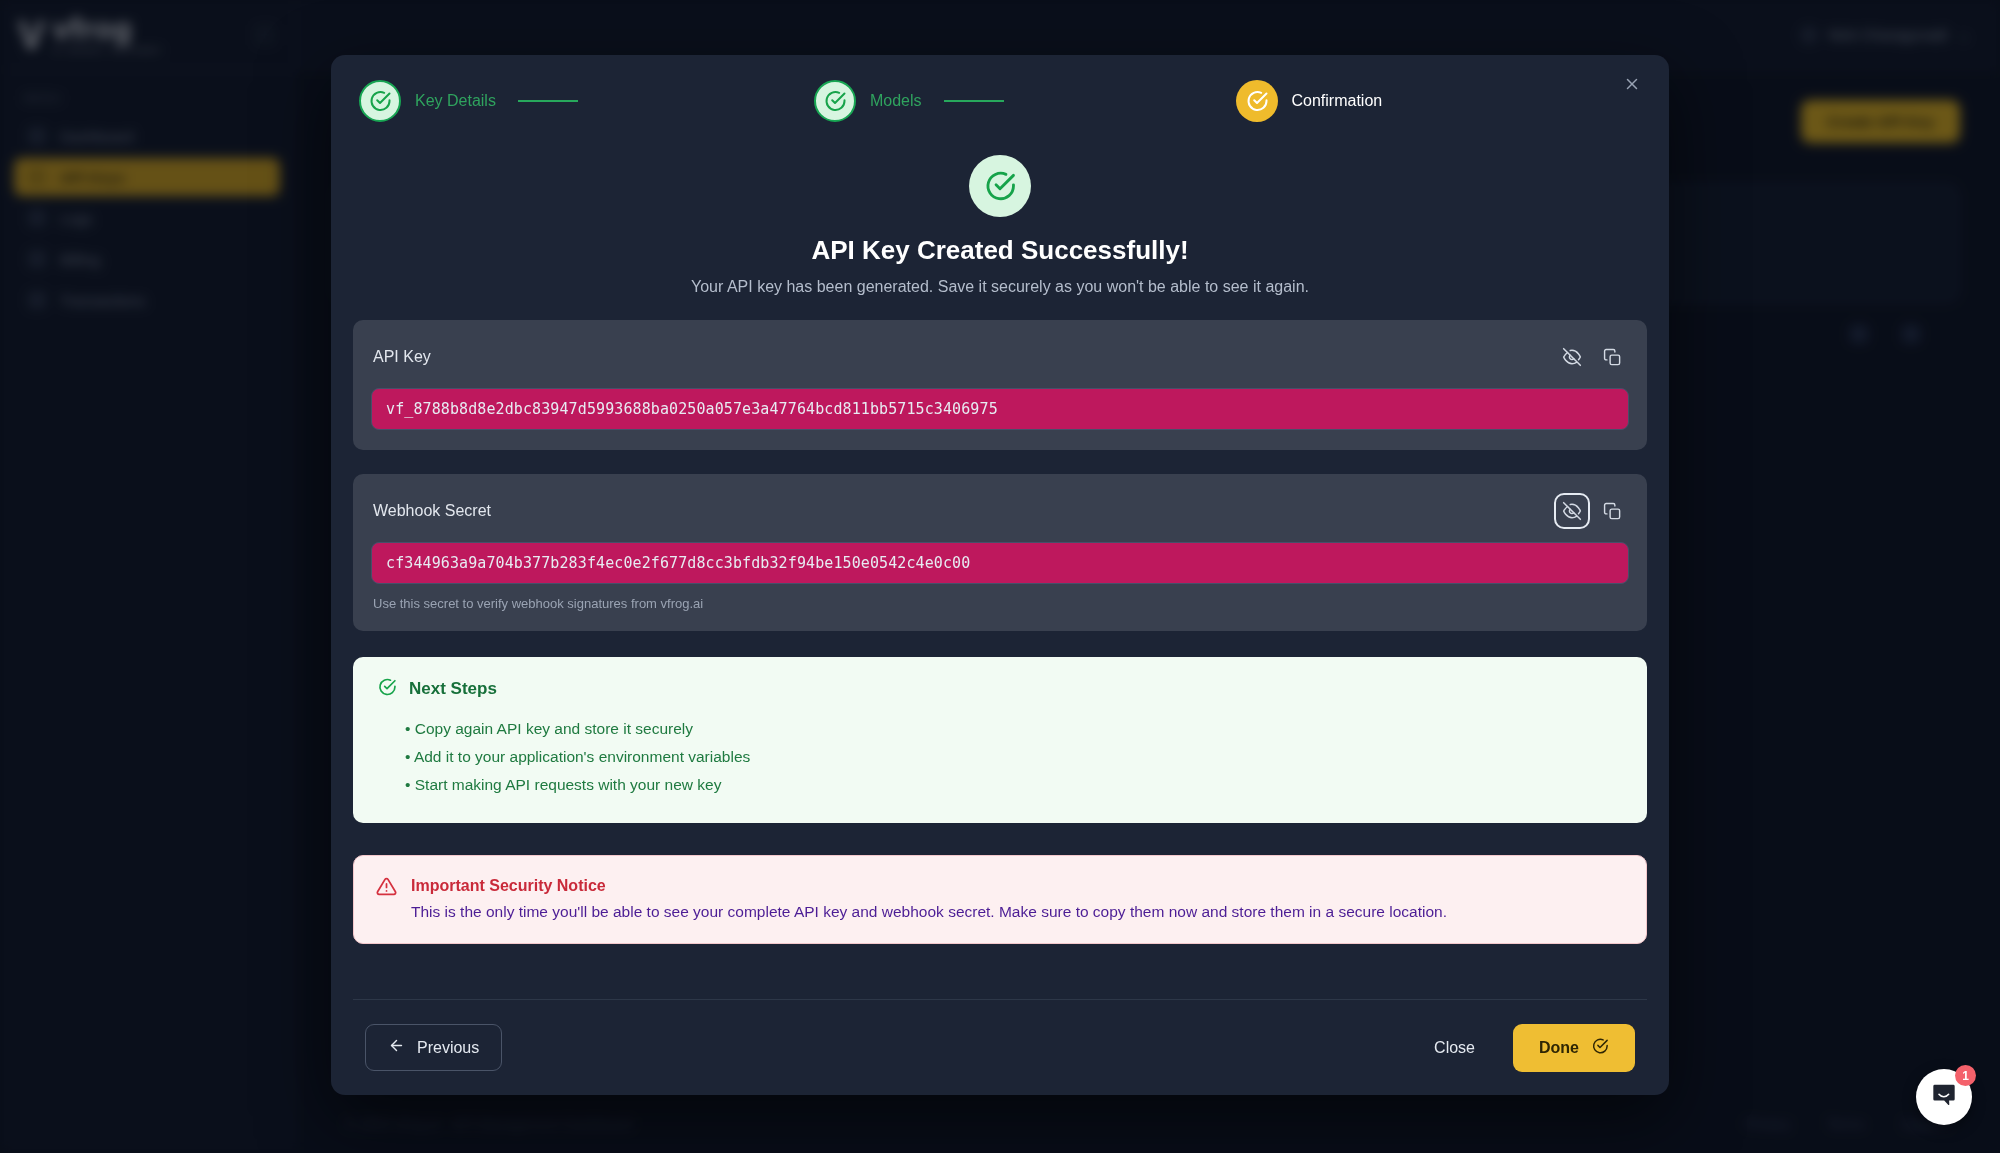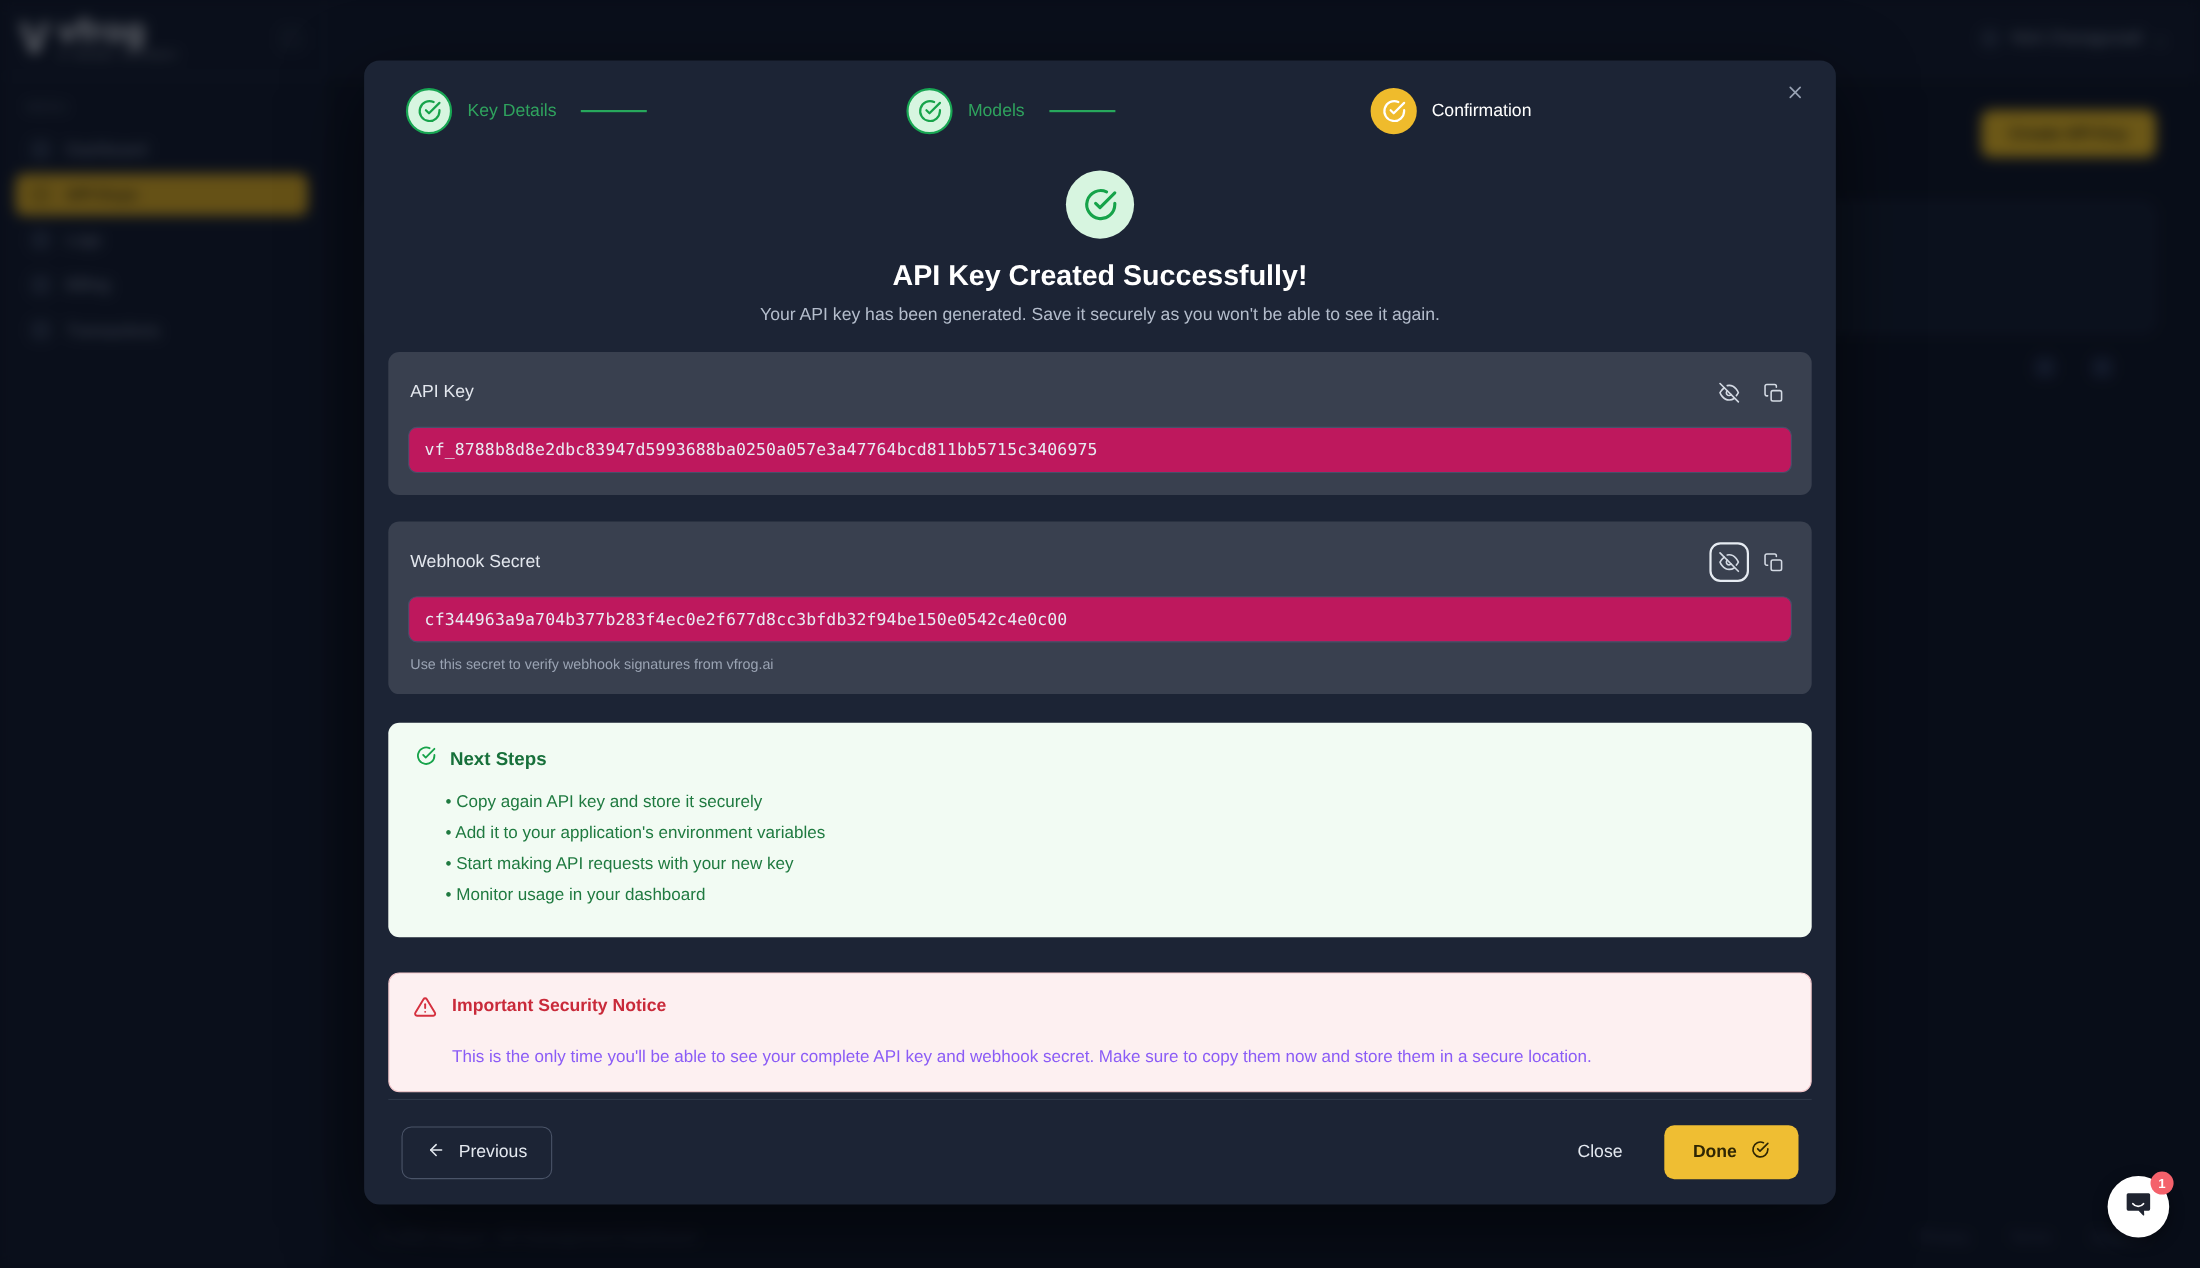--- a/index.html
+++ b/index.html
@@ -97,21 +97,21 @@
     border-radius: 14px;
     box-shadow: 0 24px 70px rgba(0,0,0,0.55);
     overflow: hidden;
   }
 
   
   #stepper {
     position: relative;
     height: 92px;
     display: flex; align-items: center;
-    padding: 0 38px;
+    padding: 0 28px;
   }
   .step { display: flex; align-items: center; gap: 14px; }
   .step-circle {
     width: 42px; height: 42px; border-radius: 50%;
     display: flex; align-items: center; justify-content: center;
     flex: none;
   }
   .step-circle.done { background: #d7f5e0; border: 2px solid #18a653; }
   .step-circle.current { background: #efbb2c; }
   .step-label { font-size: 16px; white-space: nowrap; }
@@ -190,21 +190,21 @@
   #security-notice {
     margin-top: 32px;
     background: #fdf0f1;
     border: 1px solid #f3c7cb;
     border-radius: 10px;
     padding: 20px 22px 22px;
     display: flex; gap: 14px;
   }
   .sn-body { padding-top: 1px; }
   .sn-title { font-size: 16px; font-weight: bold; color: #c92a3a; }
-  .sn-text { font-size: 15.5px; color: #8b5cf6; margin-top: 28px; }
+  .sn-text { font-size: 15.5px; color: #4c1d95; margin-top: 8px; }
 
   #modal-footer {
     position: absolute; left: 0; right: 0; bottom: 0;
     border-top: 1px solid #2d3748;
     margin: 0 22px;
     height: 96px;
     display: flex; align-items: center; justify-content: space-between;
     padding: 0 12px;
   }
   #btn-previous {
@@ -425,21 +425,20 @@
             <path d="M21.5 11.2V12a9 9 0 1 1-5.3-8.2"></path>
               <polyline points="21.5 4.5 12 14 9.2 11.2"></polyline>
           </svg>
         </span>
         <span class="ns-title">Next Steps</span>
       </div>
       <div class="ns-list">
         <div class="ns-item">• Copy again API key and store it securely</div>
         <div class="ns-item">• Add it to your application's environment variables</div>
         <div class="ns-item">• Start making API requests with your new key</div>
-        <div class="ns-item">• Monitor usage in your dashboard</div>
       </div>
     </div>
 
     <div id="security-notice">
       <span>
         <svg width="21" height="21" viewBox="0 0 24 24" fill="none" stroke="#d5313f" stroke-width="2" stroke-linecap="round" stroke-linejoin="round">
           <path d="M10.29 3.86 1.82 18a2 2 0 0 0 1.71 3h16.94a2 2 0 0 0 1.71-3L13.71 3.86a2 2 0 0 0-3.42 0z"></path>
           <line x1="12" y1="9" x2="12" y2="13"></line>
             <line x1="12" y1="17" x2="12.01" y2="17"></line>
         </svg>

